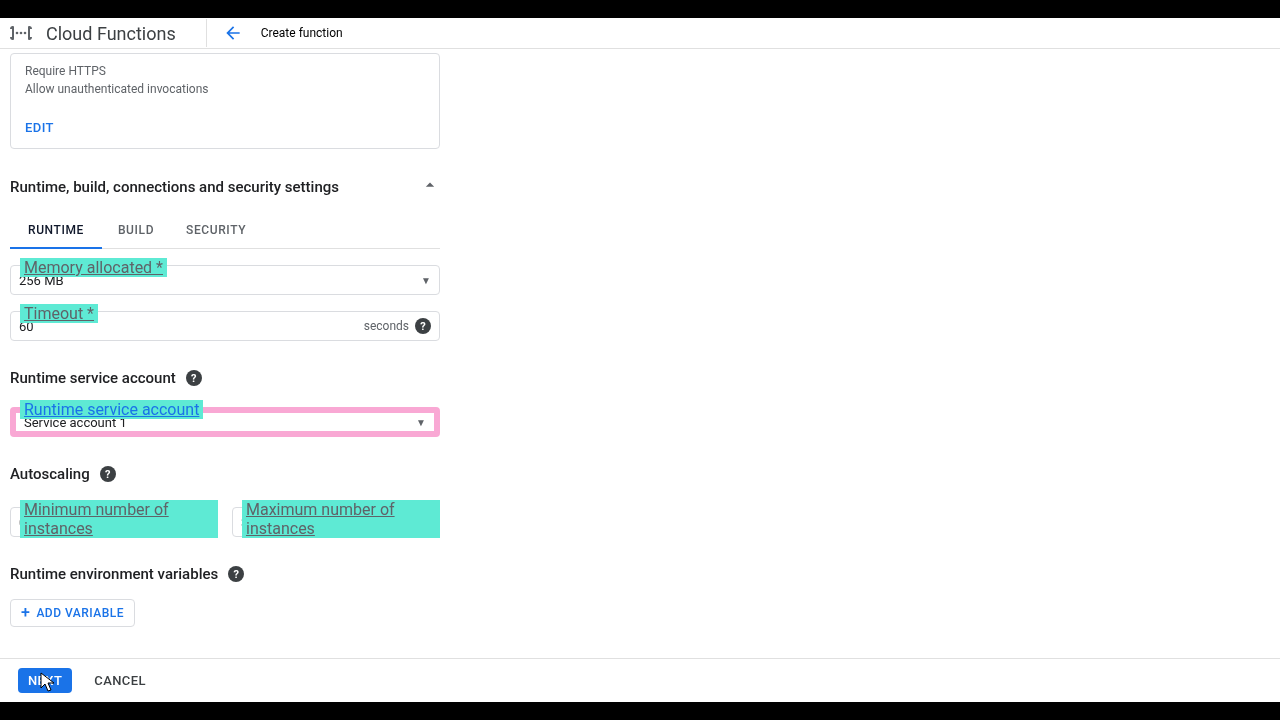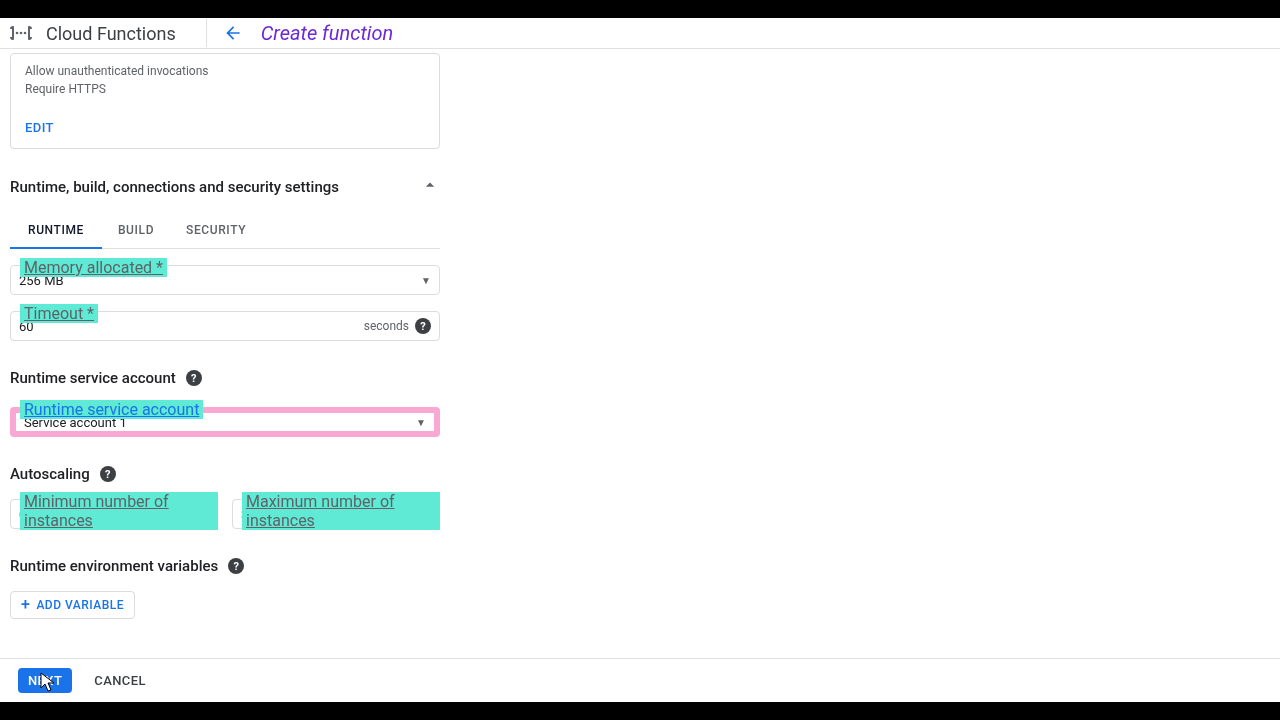--- a/index.html
+++ b/index.html
@@ -9,21 +9,21 @@
     height: 31px; display: flex; align-items: center; border-bottom: 1px solid #e0e0e0;
     padding-left: 8px;
   }
   .product-icon {
     width: 26px; height: 26px; display:flex; align-items:center; justify-content:center;
     margin-right: 12px;
   }
   .product-title { font-size: 18px; color: #3c4043; margin-right: 30px; }
   .vdiv { width: 1px; height: 28px; background: #e0e0e0; margin-right: 16px; }
   .back-arrow { color: #1a73e8; margin-right: 18px; display:flex; align-items:center; cursor:pointer; }
-  .page-title { font-size: 20px; color: #6d28d9; font-style: italic; }
+  .page-title { font-size: 12px; color: #000000; }
 
   .content { padding: 4px 10px 0 10px; width: 470px; }
 
   .trigger-card {
     border: 1px solid #dadce0; border-radius: 4px; padding: 8px 14px 12px 14px;
     margin-bottom: 26px; width: 430px;
   }
   .trigger-line { font-size: 12px; color: #5f6368; line-height: 18px; }
   .edit-link { color: #1a73e8; font-size: 13px; font-weight: 500; letter-spacing: .4px; margin-top: 22px; cursor:pointer; display:inline-block;}
 
@@ -50,21 +50,21 @@
   .field-label.focused { color:#1a73e8; }
   .caret { font-size:10px; color:#5f6368; }
   .suffix { font-size:12px; color:#5f6368; display:flex; align-items:center; gap:6px;}
   .help-q { width:16px; height:16px; border-radius:50%; background:#3c4043; color:#fff;
     font-size:11px; display:inline-flex; align-items:center; justify-content:center; font-weight:bold;}
 
   .subhead { display:flex; align-items:center; gap:10px; margin-top:28px; }
   .subhead h4 { font-size:15px; font-weight:500; color:#202124; }
 
   .row2 { display:flex; gap:14px; margin-top:16px; }
-  .row2 .field { width:208px; margin-top:0;}
+  .row2 .field { width:208px; margin-top:8px;}
   .row2 .field-box { height:30px; }
 
   .add-var-btn {
     display:inline-flex; align-items:center; gap:6px; margin-top:16px;
     border:1px solid #dadce0; border-radius:4px; padding:6px 10px;
     color:#1a73e8; font-size:12px; font-weight:500; letter-spacing:.5px; cursor:pointer;
   }
   .plus { font-size:16px; line-height:12px; }
 
   .footer-bar {
@@ -107,22 +107,22 @@
   <span class="back-arrow">
     <svg width="20" height="20" viewBox="0 0 24 24">
         <path d="M20 11H7.8l5.6-5.6L12 4l-8 8 8 8 1.4-1.4L7.8 13H20z" fill="#1a73e8"></path>
       </svg>
   </span>
   <span class="page-title">Create function</span>
 </div>
 
 <div class="content">
   <div class="trigger-card">
+    <div class="trigger-line">Require HTTPS</div>
     <div class="trigger-line">Allow unauthenticated invocations</div>
-    <div class="trigger-line">Require HTTPS</div>
     <span class="edit-link">EDIT</span>
   </div>
 
   <div class="section-head">
     <h3>Runtime, build, connections and security settings</h3>
     <span class="chevron">
       <svg width="20" height="20" viewBox="0 0 24 24">
           <path d="M7 14l5-5 5 5z" fill="#5f6368"></path>
         </svg>
     </span>

